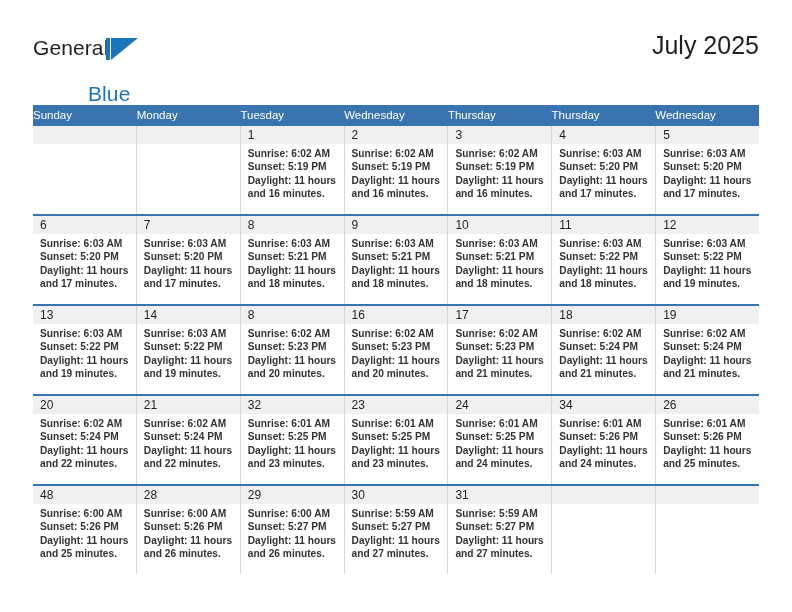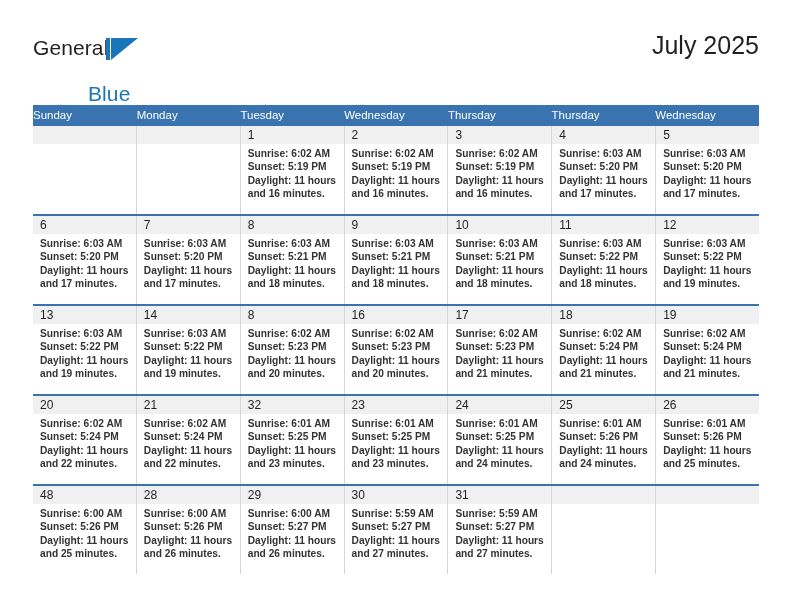--- a/index.html
+++ b/index.html
@@ -493,21 +493,21 @@
             </div>
             <div class="day-body">
               <div class="day-line">Sunrise: 6:01 AM</div>
               <div class="day-line">Sunset: 5:25 PM</div>
               <div class="day-line">Daylight: 11 hours</div>
               <div class="day-line">and 24 minutes.</div>
             </div>
           </div>
           <div class="day-cell">
             <div class="daynum-band">
-              <div class="daynum">25</div>
+              <div class="daynum">34</div>
             </div>
             <div class="day-body">
               <div class="day-line">Sunrise: 6:01 AM</div>
               <div class="day-line">Sunset: 5:26 PM</div>
               <div class="day-line">Daylight: 11 hours</div>
               <div class="day-line">and 24 minutes.</div>
             </div>
           </div>
           <div class="day-cell">
             <div class="daynum-band">

